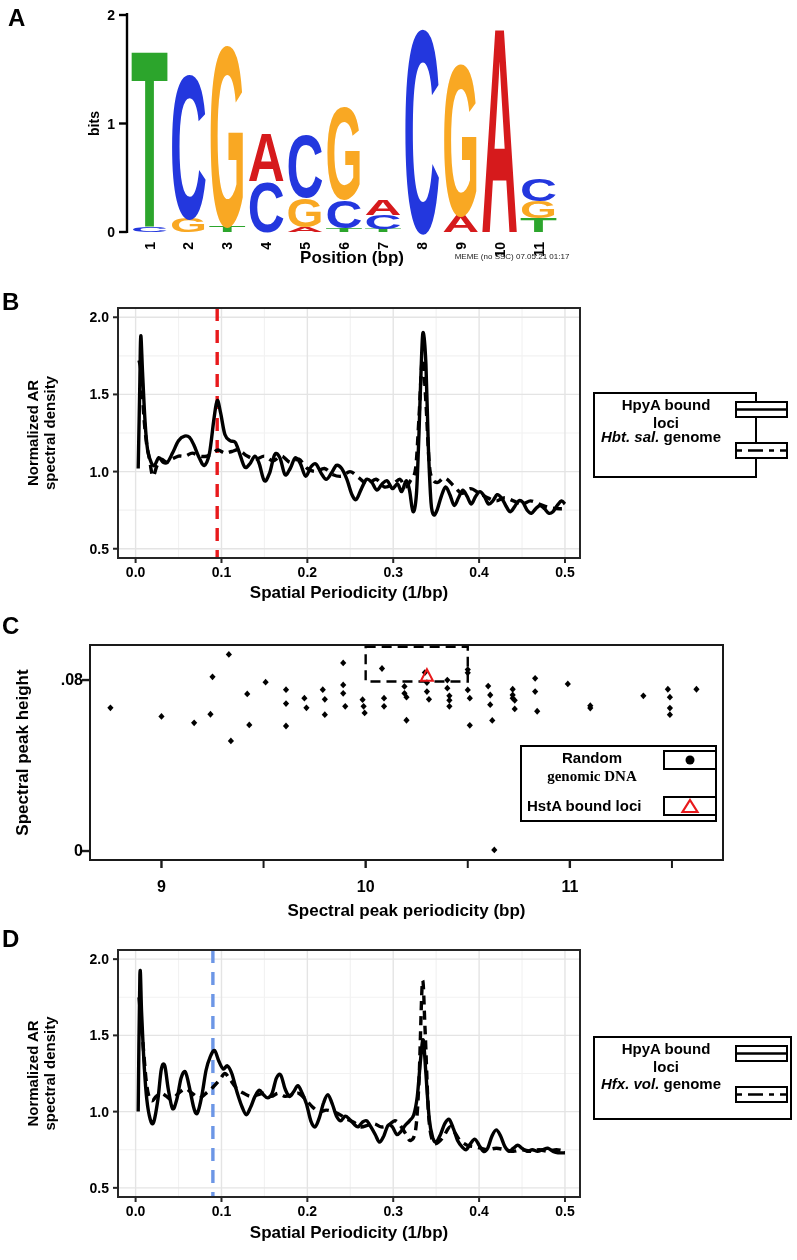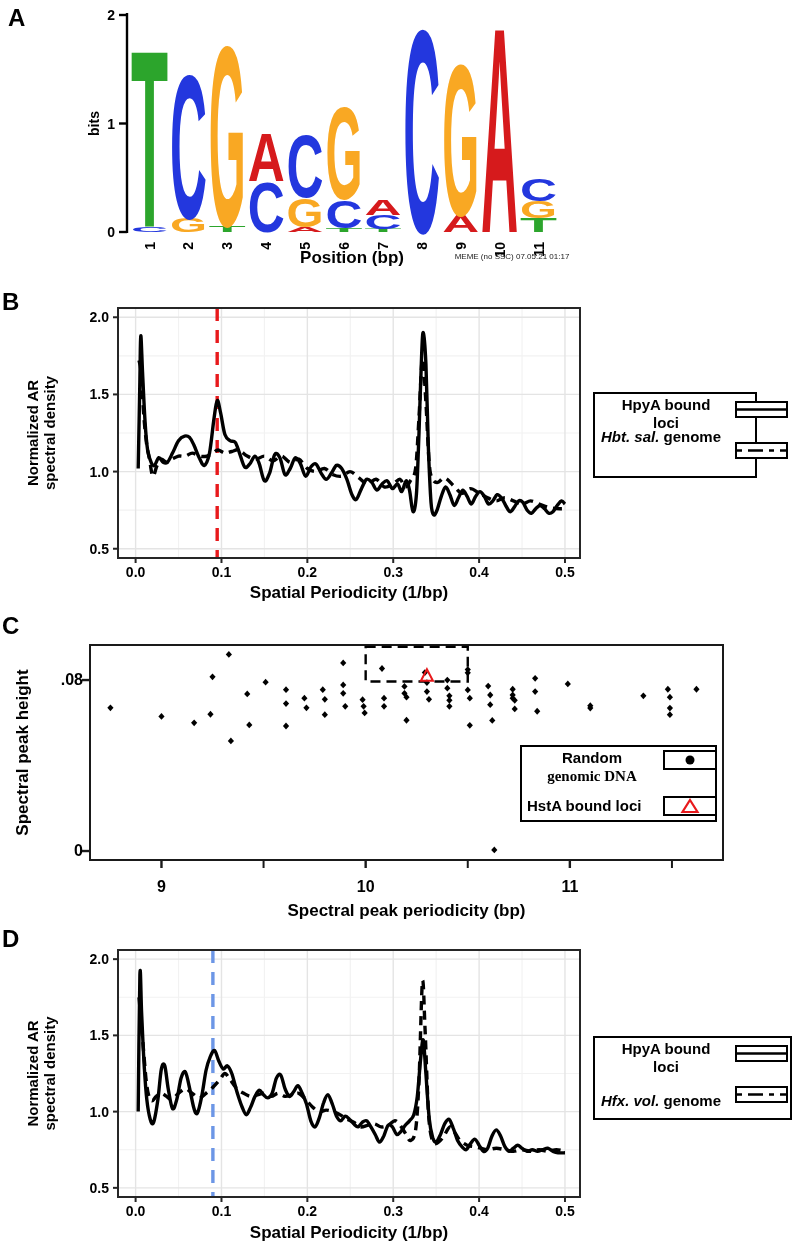--- a/index.html
+++ b/index.html
@@ -318,21 +318,21 @@
     <div class="key" style="left:141px;top:49px;width:50px;height:16px;">
       <svg width="50" height="16">
           <polygon points="25,2 32.5,14 17.5,14" fill="none" stroke="#E8191C" stroke-width="2.2"></polygon>
         </svg>
     </div>
   </div>
 
   <div class="legend" style="left:593px;top:1036px;width:199px;height:84px;">
     <div class="lt ctr" style="left:0;top:2px;width:142px;">HpyA bound</div>
     <div class="lt ctr" style="left:0;top:20px;width:142px;">loci</div>
-    <div class="lt" style="left:6px;top:54px;"><i>Hfx. vol.</i><span> genome</span></div>
+    <div class="lt" style="left:6px;top:37px;"><i>Hfx. vol.</i><span> genome</span></div>
     <div class="key" style="left:140px;top:7px;width:49px;height:13px;">
       <svg width="49" height="13">
           <line x1="0" y1="6.5" x2="49" y2="6.5" stroke="#000" stroke-width="2.6"></line>
         </svg>
     </div>
     <div class="key" style="left:140px;top:48px;width:49px;height:13px;">
       <svg width="49" height="13">
           <line x1="0" y1="6.5" x2="49" y2="6.5" stroke="#000" stroke-width="2.6" stroke-dasharray="5 6 15 6"></line>
         </svg>
     </div>

